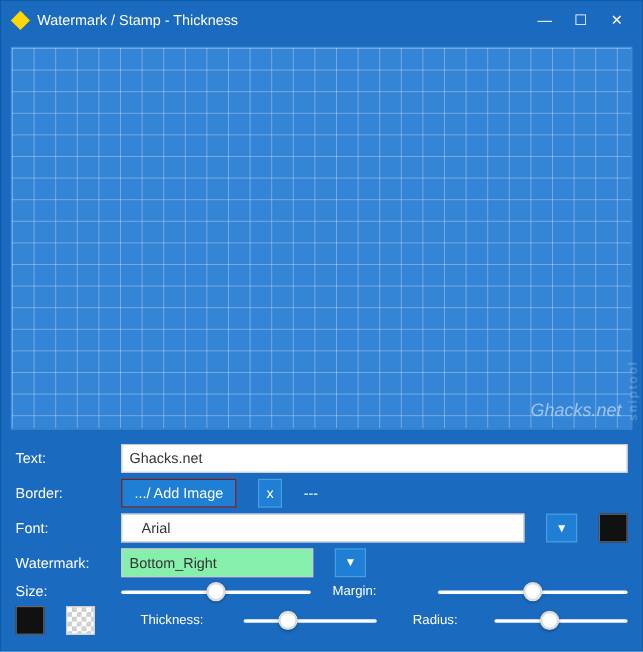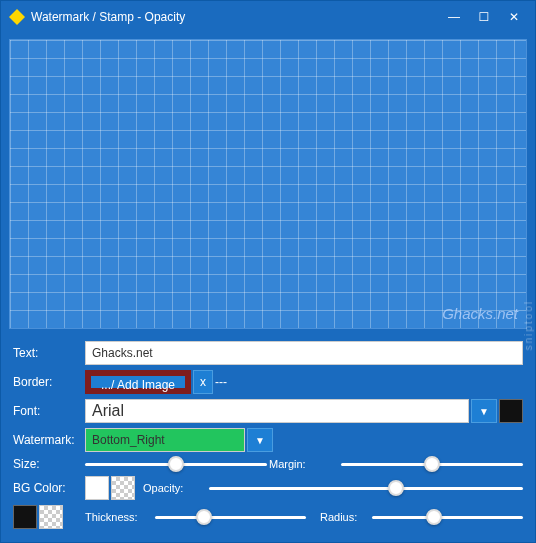--- a/index.html
+++ b/index.html
@@ -96,21 +96,21 @@
     .settings-panel {
       background: #1a6bbf;
       padding: 6px 12px 8px 12px;
       flex-shrink: 0;
     }
 
     .settings-row {
       display: flex;
       align-items: center;
       margin-bottom: 5px;
-      gap: 2px;
+      gap: 18px;
     }
 
     .settings-label {
       color: white;
       width: 70px;
       flex-shrink: 0;
       font-size: 12px;
     }
 
     .settings-input {
@@ -118,21 +118,21 @@
       border: 1px solid #ccc;
       padding: 2px 6px;
       font-size: 12px;
       height: 24px;
       flex: 1;
       color: #333;
     }
 
     .add-image-btn {
       background: #1e7fd4;
-      border: 6px solid #7f1d1d;
+      border: 1px solid #7f1d1d;
       color: white;
       padding: 2px 10px;
       font-size: 12px;
       height: 24px;
       cursor: pointer;
     }
 
     .clear-btn {
       background: #1e7fd4;
       border: 1px solid #4a9de0;
@@ -144,22 +144,22 @@
     }
 
     .image-path {
       color: white;
       font-size: 12px;
     }
 
     .font-select {
       background: white;
       border: 1px solid #ccc;
-      padding: 2px 6px;
-      font-size: 16px;
+      padding: 2px 16px;
+      font-size: 12px;
       height: 24px;
       flex: 1;
       color: #333;
       appearance: none;
     }
 
     .dropdown-btn {
       background: #1e7fd4;
       border: 1px solid #4a9de0;
       color: white;
@@ -174,21 +174,21 @@
 
     .color-swatch-dark {
       width: 24px;
       height: 24px;
       background: #111;
       border: 1px solid #666;
       cursor: pointer;
     }
 
     .position-select {
-      background: #22c55e;
+      background: #86efac;
       border: 1px solid #ccc;
       padding: 2px 6px;
       font-size: 12px;
       height: 24px;
       width: 160px;
       color: #333;
       appearance: none;
     }
 
     .pos-dropdown-btn {
@@ -264,21 +264,21 @@
       flex-shrink: 0;
     }
   </style>
 </head>
 <body>
 
 <div class="window">
 
   <div class="title-bar">
     <div class="title-bar-icon"></div>
-    <span class="title-bar-text">Watermark / Stamp - Opacity</span>
+    <span class="title-bar-text">Watermark / Stamp - Thickness</span>
     <div class="title-bar-controls">
       <button class="title-bar-btn">—</button>
       <button class="title-bar-btn">☐</button>
       <button class="title-bar-btn close-btn">✕</button>
     </div>
   </div>
 
   <div class="preview-area">
     <div class="grid-bg"></div>
     <div class="watermark-text">Ghacks.net</div>
@@ -319,29 +319,20 @@
       <span class="settings-label">Size:</span>
       <div class="slider-container">
         <input type="range" min="0" max="100" value="50" style="">
       </div>
       <span class="col-label right-label">Margin:</span>
       <div class="slider-container">
         <input type="range" min="0" max="100" value="50" style="">
       </div>
     </div>
 
-    <div class="settings-row">
-      <span class="settings-label">BG Color:</span>
-      <div class="color-swatch-white"></div>
-      <div class="color-swatch-checker"></div>
-      <span class="col-label right-label" style="padding-left:6px;">Opacity:</span>
-      <div class="slider-container">
-        <input type="range" min="0" max="100" value="60" style="">
-      </div>
-    </div>
 
     <div class="settings-row">
       <div class="color-swatch-dark"></div>
       <div class="color-swatch-checker"></div>
       <span class="col-label" style="margin-left:20px;flex-shrink:0;width:68px;">Thickness:</span>
       <div class="slider-container">
         <input type="range" min="0" max="100" value="30" style="">
       </div>
       <span class="col-label" style="margin-left:12px;flex-shrink:0;width:50px;">Radius:</span>
       <div class="slider-container">

